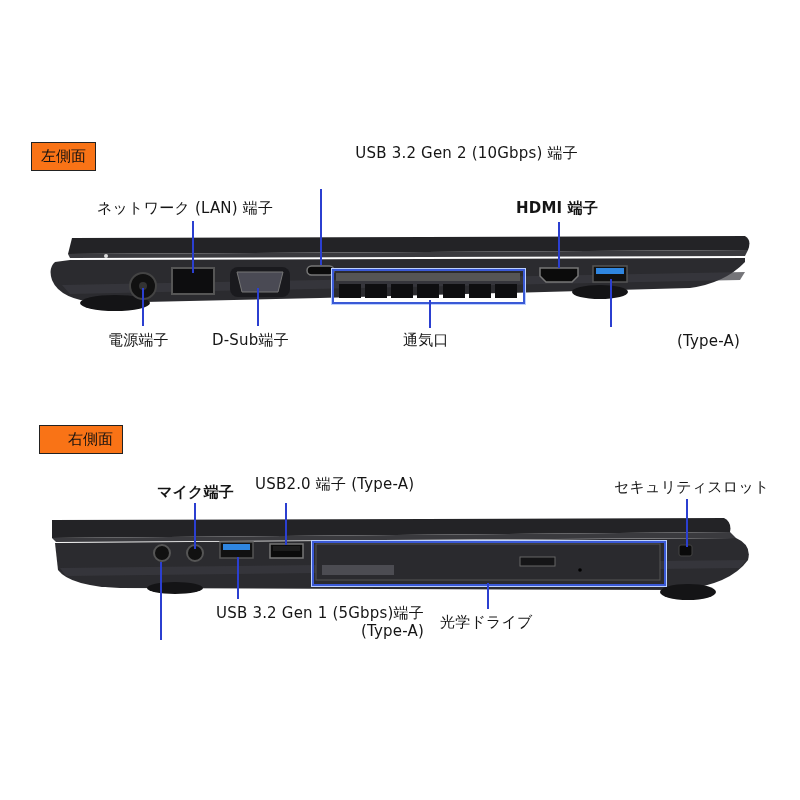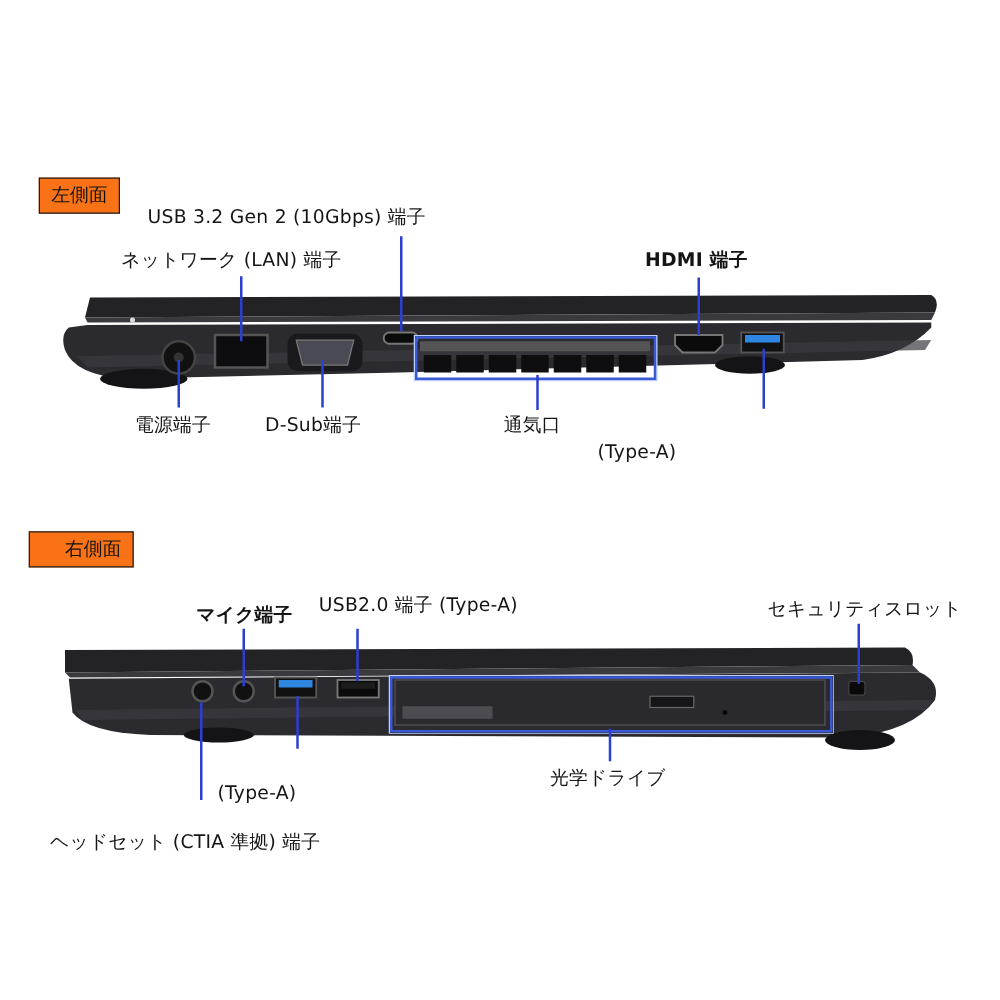--- a/index.html
+++ b/index.html
@@ -1,19 +1,19 @@
 <!DOCTYPE html>
 <html><head>
 <meta charset="utf-8">
 <style>
   html,body{margin:0;padding:0;background:#fff;}
   body{width:800px;height:800px;position:relative;overflow:hidden;font-family:"DejaVu Sans","Liberation Sans",sans-serif;color:#111;}
   .abs{position:absolute;}
   .lbl{position:absolute;font-size:15px;line-height:17px;white-space:nowrap;color:#151515;letter-spacing:0.2px;}
-  .center{text-align:left;margin-top:20px;}
+  .center{text-align:right;}
   .section-box{position:absolute;border:1.5px solid #222;font-size:15px;line-height:17px;padding:5px 9px;background:#f97316;}
   .leader{position:absolute;width:2px;background:#2b3fd0;}
   .hl-box{position:absolute;border:2px solid #3a59d6;box-shadow:0 0 0 1px #bcd0ff;}
   svg{position:absolute;left:0;top:0;}
 </style>
 </head>
 <body>
 
 <div class="section-box" style="left:31px;top:142px;">
   <span>左側面</span>
@@ -77,21 +77,21 @@
 <div class="leader" style="left:429px;top:300px;height:28px;"></div>
 <div class="leader" style="left:610px;top:279px;height:48px;"></div>
 
 <div class="lbl" style="left:108px;top:332px;">電源端子</div>
 <div class="lbl" style="left:212px;top:332px;">D-Sub端子</div>
 <div class="lbl" style="left:403px;top:332px;">通気口</div>
 <div class="lbl center" style="left:478px;top:332px;width:262px;">
   <div style="margin-top:1px;">(Type-A)</div>
 </div>
 
-<div class="section-box" style="left:23px;top:425px;padding-left:28px;">
+<div class="section-box" style="left:39px;top:425px;padding-left:28px;">
   <span>右側面</span>
 </div>
 
 <div class="lbl" style="left:157px;top:484px;font-weight:bold;">マイク端子</div>
 <div class="lbl" style="left:255px;top:476px;text-align:right;">USB2.0 端子 (Type-A)</div>
 <div class="lbl" style="left:614px;top:479px;">セキュリティスロット</div>
 
 <div class="abs" style="left:0;top:400px;width:800px;height:220px;">
   <svg width="800" height="220">
 
@@ -126,18 +126,18 @@
 <div class="hl-box" style="left:312px;top:541px;width:350px;height:41px;"></div>
 
 <div class="leader" style="left:194px;top:503px;height:46px;"></div>
 <div class="leader" style="left:285px;top:503px;height:42px;"></div>
 <div class="leader" style="left:686px;top:499px;height:48px;"></div>
 <div class="leader" style="left:237px;top:557px;height:42px;"></div>
 <div class="leader" style="left:487px;top:583px;height:26px;"></div>
 <div class="leader" style="left:160px;top:562px;height:78px;"></div>
 
 <div class="lbl center" style="left:174px;top:605px;width:250px;">
+  <div>USB 3.2 Gen 1 (5Gbps)端子</div>
   <div style="margin-top:1px;">(Type-A)</div>
 </div>
 <div class="lbl" style="left:440px;top:614px;">光学ドライブ</div>
 <div class="lbl center" style="left:40px;top:642px;width:245px;">
-  <div style="margin-top:3px;">ヘッドセット (CTIA 準拠) 端子</div>
 </div>
 
 </body></html>

